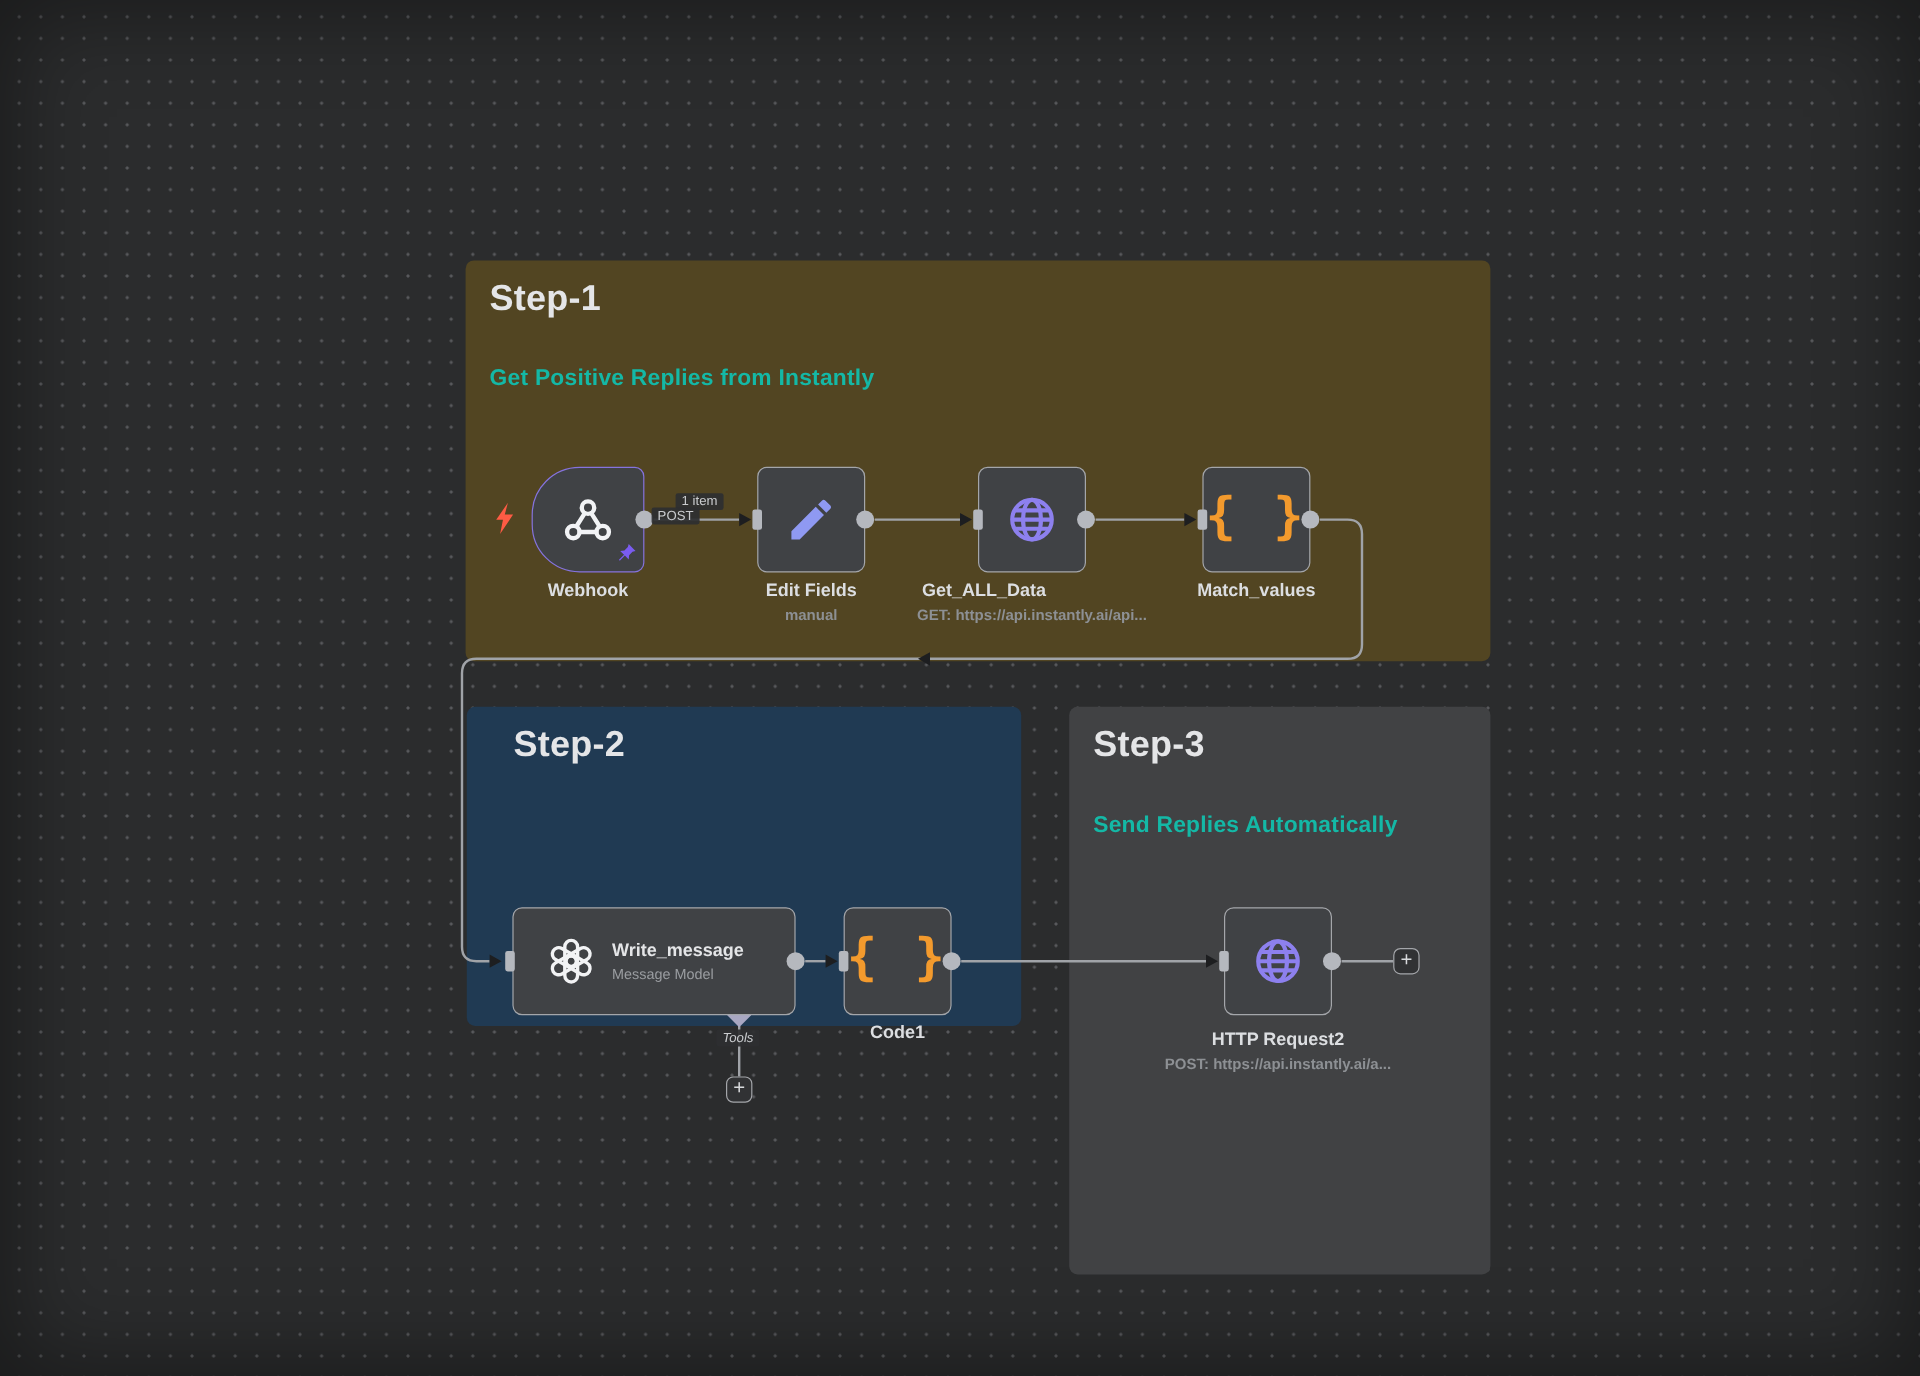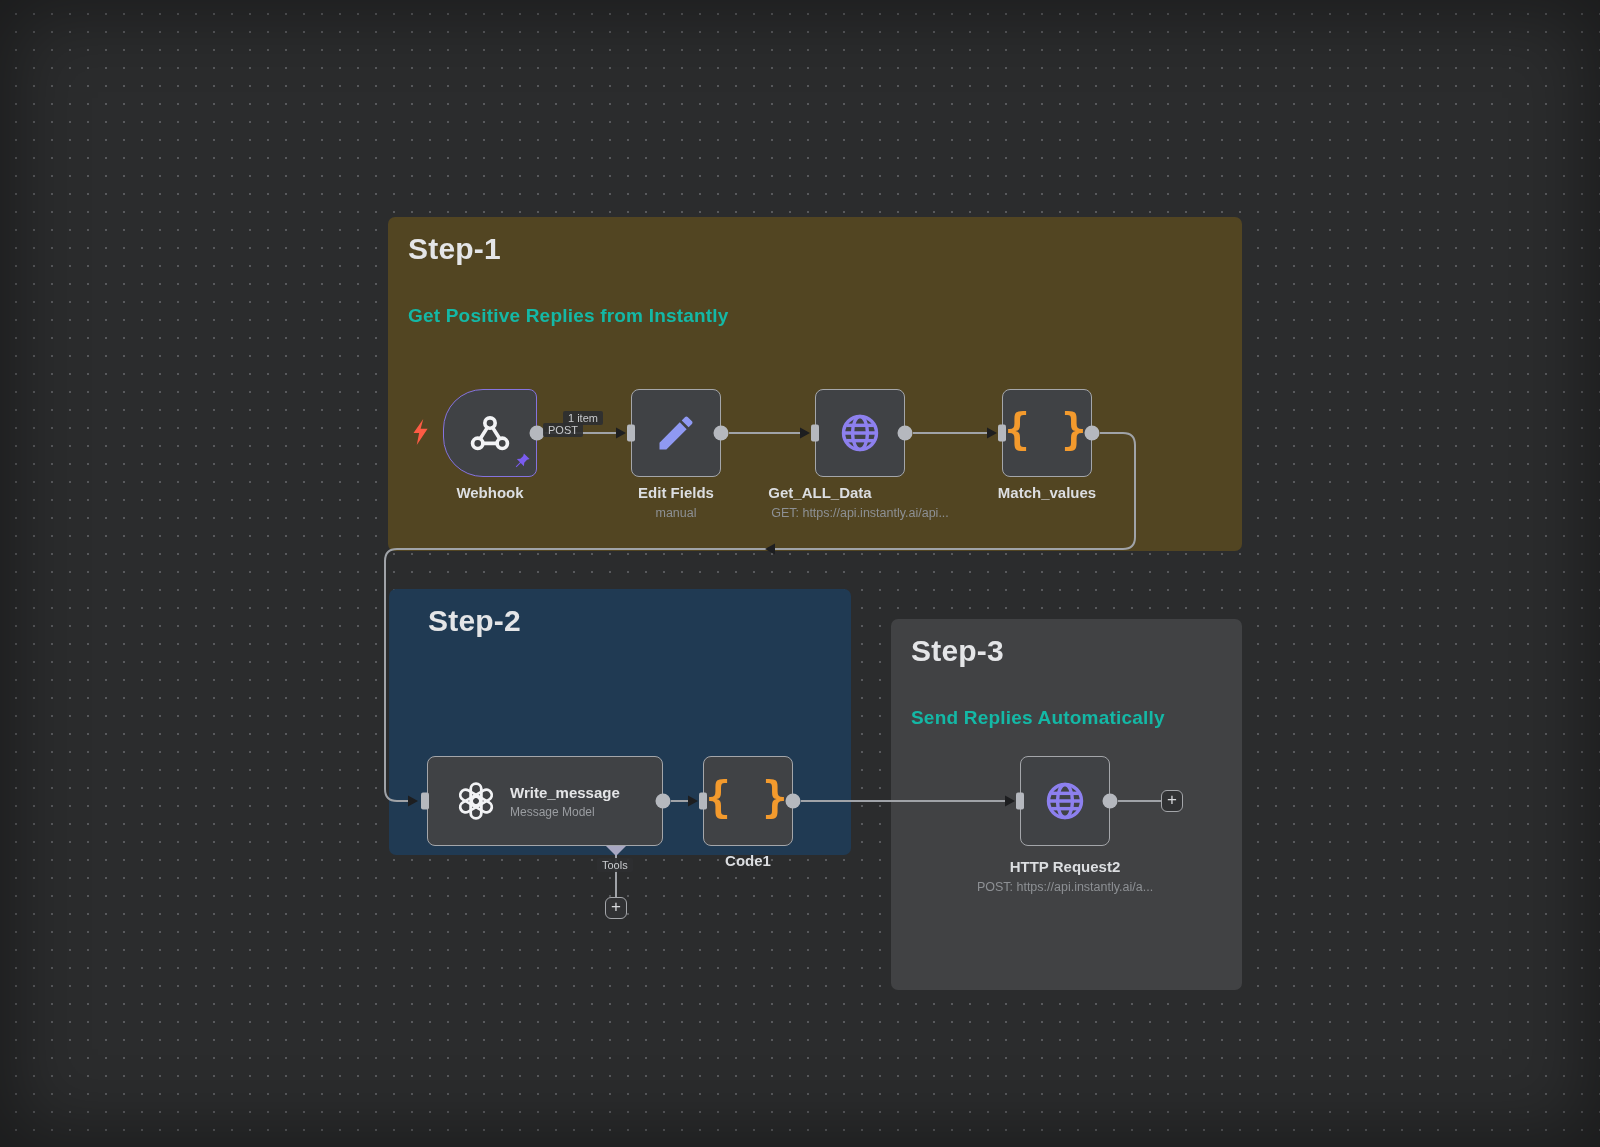--- a/index.html
+++ b/index.html
@@ -4,21 +4,21 @@
 <style>
   html,body{margin:0;padding:0;background:#1e1f20;font-family:"Liberation Sans",sans-serif;}
   .canvas{position:relative;width:1600px;height:1147px;background:#2b2c2d;overflow:hidden;
     background-image:radial-gradient(circle,#58595c 1.1px,transparent 1.5px);
     background-size:18px 18px;background-position:7px 5px;
     box-shadow:inset 0 0 70px 14px rgba(0,0,0,0.38);}
   
   .note{position:absolute;border-radius:7px;box-sizing:border-box;padding:15px 20px;}
   .note1{left:388px;top:217px;width:854px;height:334px;background:#524522;}
   .note2{left:389px;top:589px;width:462px;height:266px;background:#203a53;padding-left:39px;}
-  .note3{left:891px;top:589px;width:351px;height:371px;background:#414244;margin-top:30px;}
+  .note3{left:891px;top:589px;width:351px;height:473px;background:#414244;}
   .note-title{font-size:30px;font-weight:600;color:#e4e5e7;letter-spacing:.2px;}
   .note-sub{position:absolute;left:20px;top:88px;font-size:19px;font-weight:700;color:#14b8a6;letter-spacing:.2px;}
   
   svg.edges{position:absolute;left:0;top:0;width:1600px;height:1147px;pointer-events:none;}
   svg.edges path{stroke:#a0a3a8;stroke-width:2;fill:none;}
   svg.edges polygon.arrow{fill:#1d1e20;}
   svg.edges polygon.diamond{fill:#a8a7c2;}
   
   .node{position:absolute;background:#404245;border:1.7px solid #a4a6aa;border-radius:8px;box-sizing:border-box;
     display:flex;align-items:center;justify-content:center;}
@@ -28,35 +28,35 @@
   .n-match{left:1002px;top:389px;width:90px;height:88px;}
   .n-write{left:427px;top:756px;width:236px;height:90px;justify-content:flex-start;padding-left:28px;}
   .n-code{left:703px;top:756px;width:90px;height:90px;}
   .n-http{left:1020px;top:756px;width:90px;height:90px;}
   .braces{font-family:"DejaVu Sans Mono",monospace;font-size:42px;font-weight:bold;color:#f39a2d;letter-spacing:3px;line-height:1;padding-bottom:6px;}
   .write-text{margin-left:14px;}
   .write-name{font-size:15px;font-weight:600;color:#e4e5e7;text-align:right;}
   .write-sub{font-size:12px;color:#9a9da1;margin-top:4px;}
   
   .nlabel{position:absolute;width:260px;text-align:center;font-size:15px;font-weight:600;color:#dcdee1;}
-  .nsub{position:absolute;width:300px;text-align:center;font-size:12.5px;color:#8d9094;}
+  .nsub{position:absolute;width:300px;text-align:center;font-size:12.5px;color:#8d9094;font-weight:bold;}
   .lbl-webhook{left:360px;top:484px;}
   .lbl-edit{left:546px;top:484px;} .sub-edit{left:526px;top:506px;}
   .lbl-get{left:690px;top:484px;text-align:center;}  .sub-get{left:710px;top:506px;}
   .lbl-match{left:917px;top:484px;}
   .lbl-code{left:618px;top:852px;}
   .lbl-http{left:935px;top:858px;} .sub-http{left:915px;top:880px;}
   
   .port-out{position:absolute;width:15px;height:15px;border-radius:50%;background:#b5b8be;transform:translate(-50%,-50%);}
   .port-in{position:absolute;width:8px;height:17px;border-radius:2px;background:#b5b8be;transform:translate(-50%,-50%);}
   
   .badge{position:absolute;background:rgba(46,47,49,0.92);color:#c9cbce;font-size:11px;padding:1px 5px;border-radius:2px;white-space:nowrap;}
   .b-items{left:563px;top:411px;}
   .b-post{left:543px;top:423px;}
-  .b-tools{left:597px;top:858px;}
+  .b-tools{left:597px;top:858px;font-style:italic;}
   
   .plus-btn{position:absolute;width:22px;height:22px;box-sizing:border-box;background:#313234;border:1.7px solid #a4a6aa;
     border-radius:6px;color:#d8dadd;font-size:17px;line-height:17px;text-align:center;font-weight:400;}
   .plus-tools{left:605px;top:897px;}
   .plus-http{left:1161px;top:790px;}
   
   .bolt{position:absolute;left:411px;top:419px;width:18px;height:26px;}
   .pin{position:absolute;left:514px;top:452px;width:17px;height:17px;}
   .icon{display:block;}
 </style>

